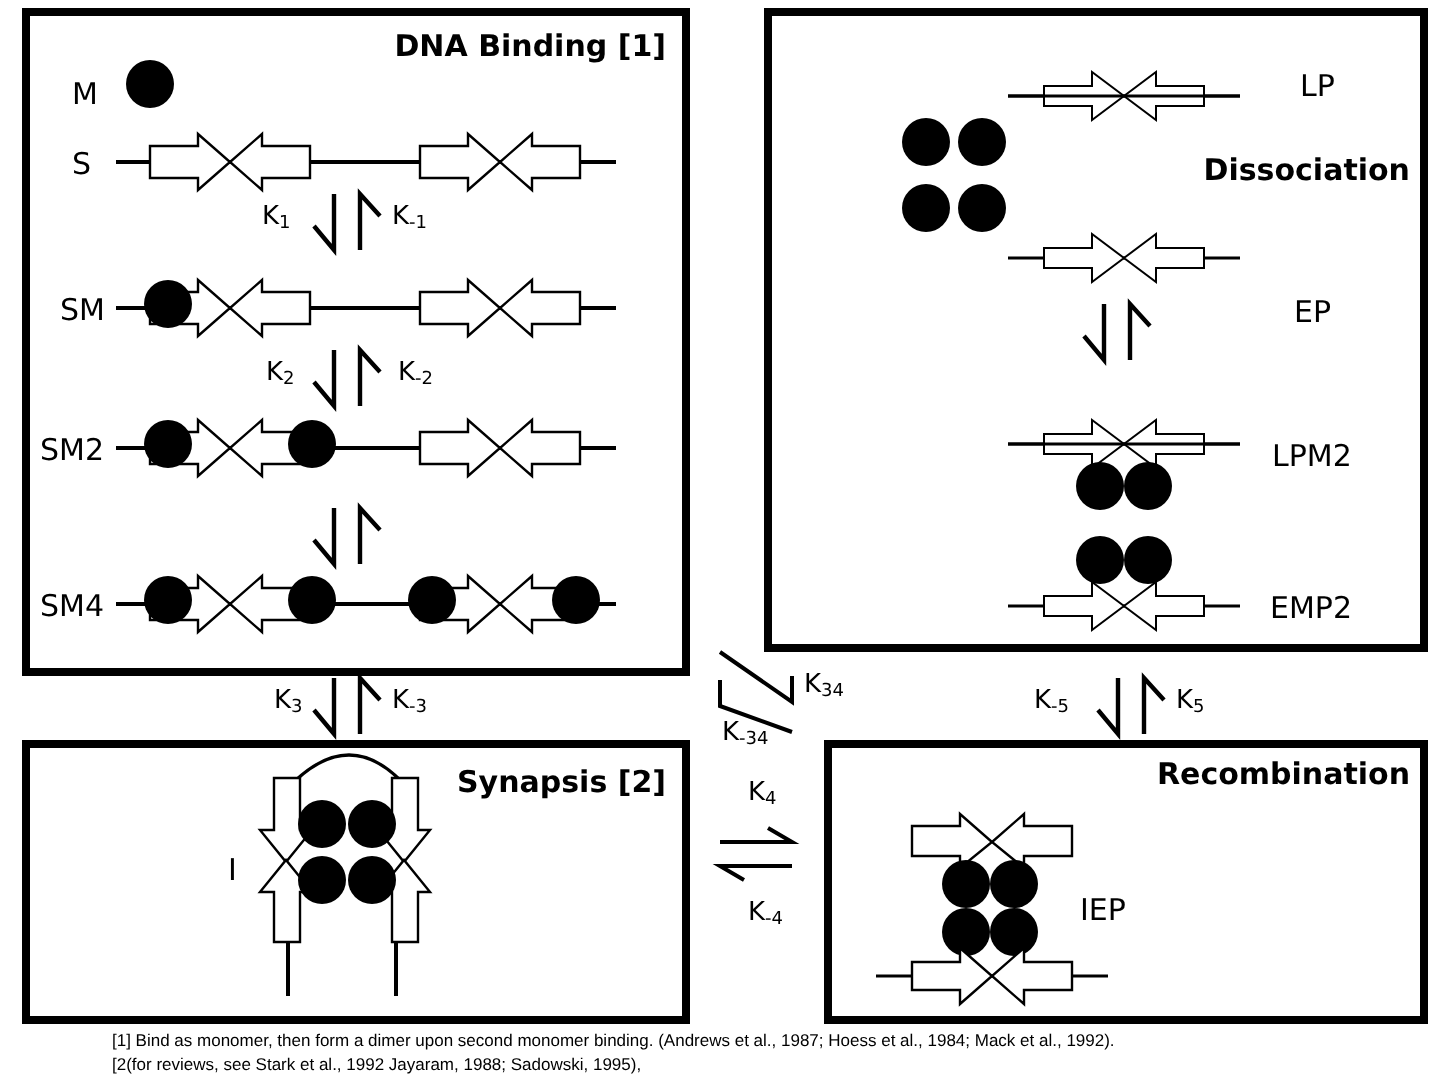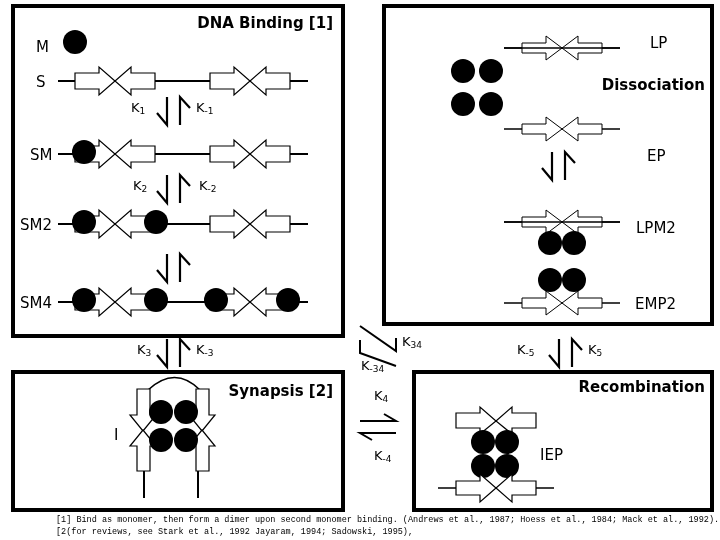--- a/index.html
+++ b/index.html
@@ -2,21 +2,21 @@
 <html><head>
 <meta charset="utf-8">
 <style>
   html,body{margin:0;padding:0;background:#fff;}
   body{width:720px;height:540px;position:relative;overflow:hidden;font-family:"DejaVu Sans",sans-serif;color:#000;}
   svg{position:absolute;left:0;top:0;}
   .lbl{font-family:"DejaVu Sans",sans-serif;font-size:15px;fill:#000;}
   .klbl{font-family:"DejaVu Sans",sans-serif;font-size:13px;fill:#000;}
   .ksub{font-size:9px;}
   .title{font-family:"DejaVu Sans",sans-serif;font-size:15px;font-weight:bold;fill:#000;}
-  .foot{position:absolute;left:8px;font-family:Liberation Mono, monospace;font-size:8.5px;color:#000;white-space:nowrap;padding-left:48px;}
+  .foot{position:absolute;left:8px;font-family:Liberation Sans, sans-serif;font-size:8.5px;color:#000;white-space:nowrap;padding-left:48px;}
 </style>
 </head>
 <body>
 
 <svg width="720" height="540" viewBox="0 0 720 540">
   <defs>
 
     <g id="siteR">
       <path d="M0,-8 L24,-8 L24,-14 L40,0 L24,14 L24,8 L0,8 Z" fill="#fff" stroke="#000" stroke-width="1.2"></path>
     </g>
@@ -198,13 +198,13 @@
     <circle cx="483" cy="466" r="12" fill="#000"></circle>
     <circle cx="507" cy="466" r="12" fill="#000"></circle>
     <line x1="438" y1="488" x2="554" y2="488" stroke="#000" stroke-width="1.5"></line>
     <path d="M456,481 L480,481 L480,474 L496,488 L480,502 L480,495 L456,495 Z" fill="#fff" stroke="#000" stroke-width="1.2"></path>
     <path d="M536,481 L512,481 L512,474 L496,488 L512,502 L512,495 L536,495 Z" fill="#fff" stroke="#000" stroke-width="1.2"></path>
   </g>
   <text class="lbl" x="540" y="460">IEP</text>
 </svg>
 
 <div class="foot" style="top:515px;">[1] Bind as monomer, then form a dimer upon second monomer binding. (Andrews et al., 1987; Hoess et al., 1984; Mack et al., 1992).</div>
-<div class="foot" style="top:527px;">[2(for reviews, see Stark et al., 1992  Jayaram, 1994; Sadowski, 1995),</div>
+<div class="foot" style="top:527px;">[2(for reviews, see Stark et al., 1992  Jayaram, 1988; Sadowski, 1995),</div>
 
 </body></html>

